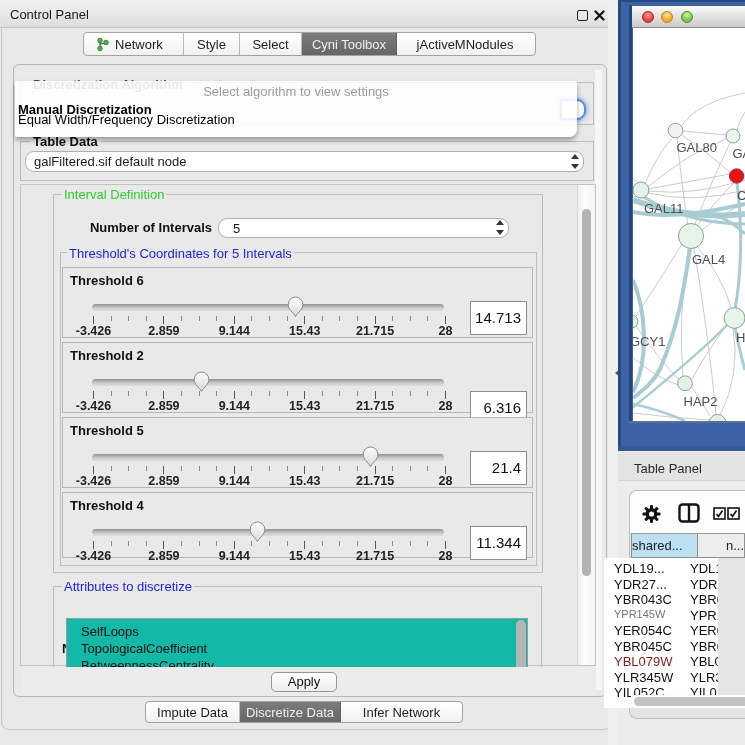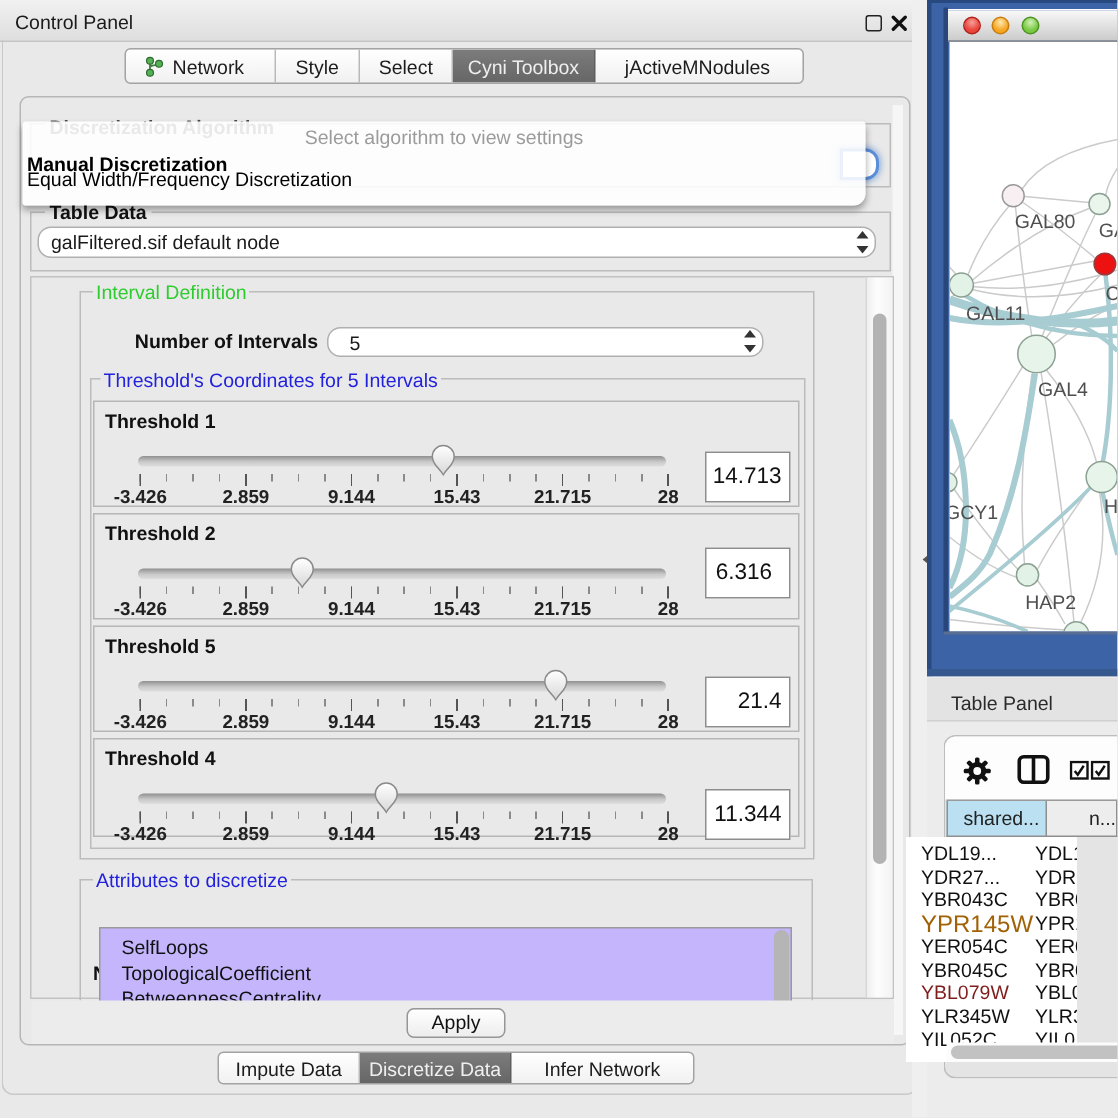--- a/index.html
+++ b/index.html
@@ -63,21 +63,21 @@
 <div class="grptitle" style="left:62px;top:187px;color:#2ecc2e;background:#e9e9e9;padding:0 2px;">Interval Definition</div>
 <div class="abs" style="left:60px;top:220px;width:152px;text-align:right;font-size:13px;font-weight:bold;color:#111;">Number of Intervals</div>
 <div class="combo" style="left:218px;top:218px;width:291px;height:20px;line-height:19px;padding-left:14px;">5</div>
 <svg class="abs" style="left:494px;top:220px;" width="12" height="16">
       <path d="M6,0 L10,5 L2,5 Z" fill="#333"></path>
       <path d="M6,15 L10,10 L2,10 Z" fill="#333"></path>
     </svg>
 <div class="grp" style="left:60px;top:252px;width:477px;height:314px;"></div>
 <div class="grptitle" style="left:67px;top:246px;color:#2222dd;background:#e9e9e9;padding:0 2px;">Threshold's Coordinates for 5 Intervals</div>
 <div class="blk" style="top:267px;height:71px;">
-<div class="blklabel">Threshold 1</div>
+<div class="blklabel">Threshold 6</div>
 <div class="track" style="top:36px;"></div>
 <div class="minticks" style="top:48px;"></div>
 <div class="majticks" style="top:48px;"></div>
 <div class="tlab" style="left:-1.5px;top:56px;">-3.426</div>
 <div class="tlab" style="left:68.9px;top:56px;">2.859</div>
 <div class="tlab" style="left:139.3px;top:56px;">9.144</div>
 <div class="tlab" style="left:209.7px;top:56px;">15.43</div>
 <div class="tlab" style="left:280.1px;top:56px;">21.715</div>
 <div class="tlab" style="left:350.5px;top:56px;">28</div>
 <div class="vbox" style="top:33px;">14.713</div>
@@ -95,21 +95,21 @@
 <div class="blklabel">Threshold 2</div>
 <div class="track" style="top:36px;"></div>
 <div class="minticks" style="top:48px;"></div>
 <div class="majticks" style="top:48px;"></div>
 <div class="tlab" style="left:-1.5px;top:56px;">-3.426</div>
 <div class="tlab" style="left:68.9px;top:56px;">2.859</div>
 <div class="tlab" style="left:139.3px;top:56px;">9.144</div>
 <div class="tlab" style="left:209.7px;top:56px;">15.43</div>
 <div class="tlab" style="left:280.1px;top:56px;">21.715</div>
 <div class="tlab" style="left:350.5px;top:56px;">28</div>
-<div class="vbox" style="top:22px;text-align:center;">6.316</div>
+<div class="vbox" style="top:48px;">6.316</div>
 <svg class="thumb" style="left:130px;top:28px;">
         <defs>
           <linearGradient id="tg1" x1="0" y1="0" x2="0" y2="1">
             <stop offset="0" stop-color="#ffffff"></stop>
             <stop offset="1" stop-color="#d8d8d8"></stop>
           </linearGradient>
         </defs>
         <path d="M8.5,20.5 C5.8,15.8 1.2,13.8 1.2,8.3 a7.3,7.3 0 0 1 14.6,0 C15.8,13.8 11.2,15.8 8.5,20.5 Z" fill="url(#tg1)" stroke="#8a8a8a" stroke-width="1"></path>
       </svg>
 </div>
@@ -153,21 +153,21 @@
             <stop offset="0" stop-color="#ffffff"></stop>
             <stop offset="1" stop-color="#d8d8d8"></stop>
           </linearGradient>
         </defs>
         <path d="M8.5,20.5 C5.8,15.8 1.2,13.8 1.2,8.3 a7.3,7.3 0 0 1 14.6,0 C15.8,13.8 11.2,15.8 8.5,20.5 Z" fill="url(#tg3)" stroke="#8a8a8a" stroke-width="1"></path>
       </svg>
 </div>
 <div class="grp" style="left:53px;top:586px;width:489px;height:81px;border-bottom:none;"></div>
 <div class="grptitle" style="left:62px;top:579px;color:#2222dd;background:#e9e9e9;padding:0 2px;">Attributes to discretize</div>
 <div class="abs" style="left:62px;top:601px;font-size:13px;font-weight:bold;color:#111;margin-top:40px;">Numerical Attributes</div>
-<div class="abs" style="left:66px;top:618px;width:462px;height:60px;background:#c4b5fd;border:1px solid #9a9a9a;border-bottom:none;overflow:hidden;">
+<div class="abs" style="left:66px;top:618px;width:462px;height:60px;background:#14b8a6;border:1px solid #9a9a9a;border-bottom:none;overflow:hidden;">
       <div style="position:absolute;left:14px;top:4px;font-size:13px;color:#111;line-height:17px;">SelfLoops<br>TopologicalCoefficient<br>BetweennessCentrality</div>
       <div style="position:absolute;right:1px;top:1px;width:10px;height:60px;background:#b5b5b5;border-radius:5px;"></div>
     </div>
 <div class="abs" style="left:21px;top:667px;width:575px;height:29px;background:#ececec;"></div>
 <div class="abs" style="left:271px;top:672px;width:66px;height:20px;background:linear-gradient(#ffffff,#ededed);border:1px solid #969696;border-radius:5px;font-size:13px;color:#111;text-align:center;line-height:18px;">Apply</div>
 <div class="seg" style="left:145px;top:701px;width:318px;height:22px;">
 <div style="width:94px;">Impute Data</div>
 <div class="sel" style="width:101px;">Discretize Data</div>
 <div style="width:121px;text-align:right;">Infer Network</div>
 </div>
@@ -276,31 +276,31 @@
     </svg>
 <svg class="abs" style="left:713px;top:507px;" width="13" height="13">
       <rect x="1" y="1" width="11" height="11" fill="none" stroke="#111" stroke-width="1.6"></rect>
       <path d="M3.5,7 L5.5,9.5 L9.5,3.5" fill="none" stroke="#111" stroke-width="1.6"></path>
     </svg>
 <svg class="abs" style="left:727px;top:507px;" width="13" height="13">
       <rect x="1" y="1" width="11" height="11" fill="none" stroke="#111" stroke-width="1.6"></rect>
       <path d="M3.5,7 L5.5,9.5 L9.5,3.5" fill="none" stroke="#111" stroke-width="1.6"></path>
     </svg>
 <div class="abs" style="left:631px;top:533px;width:114px;height:25px;border-top:1px solid #9a9a9a;display:flex;">
-      <div style="width:76px;background:#bae0f2;border:1px solid #8f8f8f;border-top:none;font-size:13px;color:#222;text-align:right;padding-right:4px;line-height:24px;">shared...</div>
+      <div style="width:76px;background:#bae0f2;border:1px solid #8f8f8f;border-top:none;font-size:13px;color:#222;padding-right:4px;line-height:24px;">shared...</div>
       <div style="flex:1;background:#ededed;border:1px solid #8f8f8f;border-left:none;border-top:none;font-size:13px;color:#222;padding-left:28px;line-height:24px;">n...</div>
     </div>
 <div class="abs" style="left:604px;top:558px;width:114px;height:150px;background:#fff;overflow:hidden;text-decoration:underline;">
 <div style="position:absolute;left:10px;top:3.0px;font-size:13px;color:#111;">YDL19...</div>
 <div style="position:absolute;left:86px;top:3.0px;font-size:13px;color:#111;">YDL1</div>
 <div style="position:absolute;left:10px;top:18.5px;font-size:13px;color:#111;">YDR27...</div>
 <div style="position:absolute;left:86px;top:18.5px;font-size:13px;color:#111;">YDR2</div>
 <div style="position:absolute;left:10px;top:34.0px;font-size:13px;color:#111;">YBR043C</div>
 <div style="position:absolute;left:86px;top:34.0px;font-size:13px;color:#111;">YBR0</div>
-<div style="position:absolute;left:10px;top:49.5px;font-size:16px;color:#a16207;">YPR145W</div>
+<div style="position:absolute;left:10px;top:49.5px;font-size:11px;color:#737373;">YPR145W</div>
 <div style="position:absolute;left:86px;top:49.5px;font-size:13px;color:#111;">YPR1</div>
 <div style="position:absolute;left:10px;top:65.0px;font-size:13px;color:#111;">YER054C</div>
 <div style="position:absolute;left:86px;top:65.0px;font-size:13px;color:#111;">YER0</div>
 <div style="position:absolute;left:10px;top:80.5px;font-size:13px;color:#111;">YBR045C</div>
 <div style="position:absolute;left:86px;top:80.5px;font-size:13px;color:#111;">YBR0</div>
 <div style="position:absolute;left:10px;top:96.0px;font-size:13px;color:#7f1d1d;">YBL079W</div>
 <div style="position:absolute;left:86px;top:96.0px;font-size:13px;color:#111;">YBL0</div>
 <div style="position:absolute;left:10px;top:111.5px;font-size:13px;color:#111;">YLR345W</div>
 <div style="position:absolute;left:86px;top:111.5px;font-size:13px;color:#111;">YLR3</div>
 <div style="position:absolute;left:10px;top:127.0px;font-size:13px;color:#111;">YIL052C</div>

